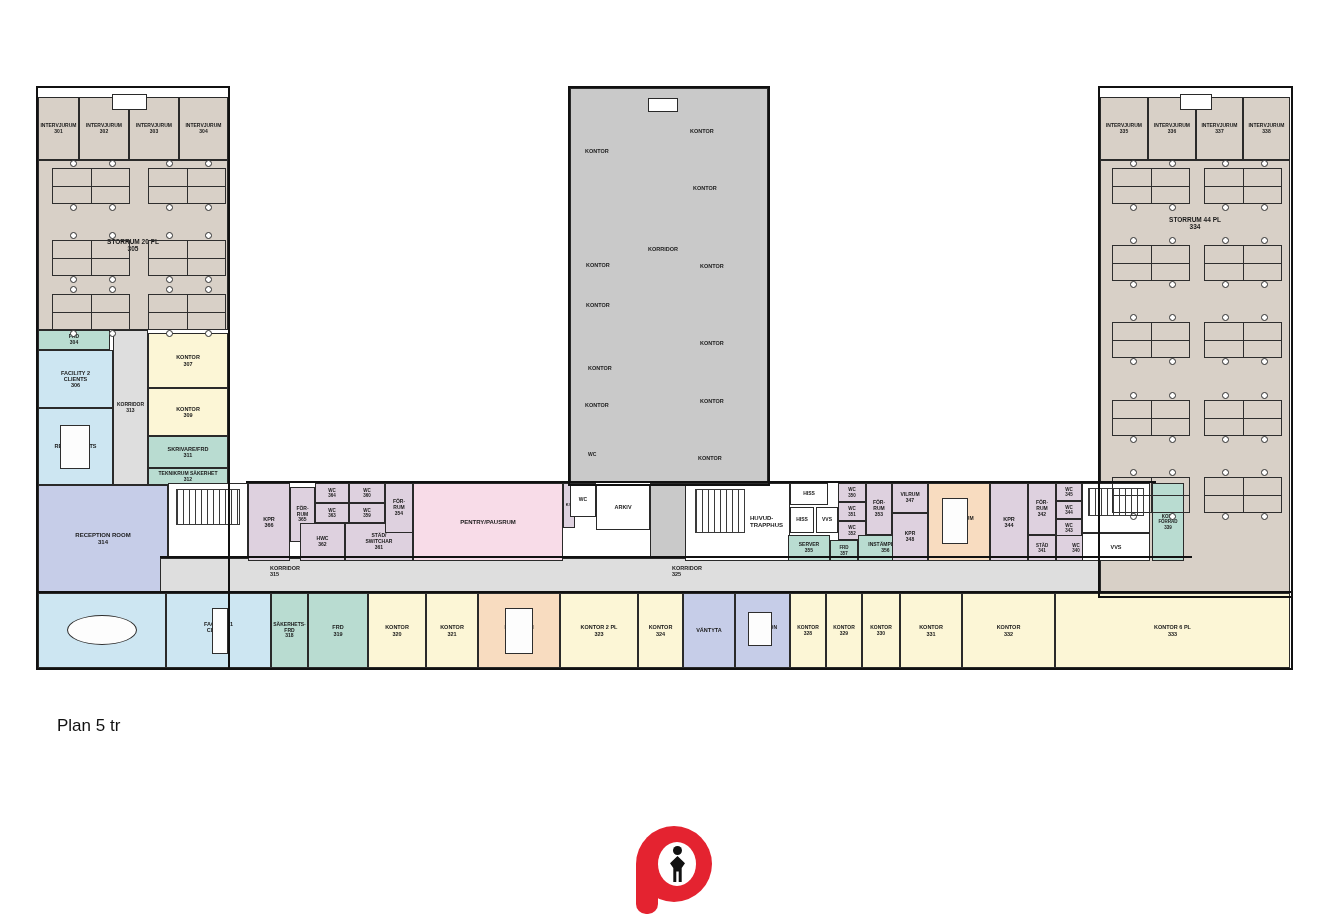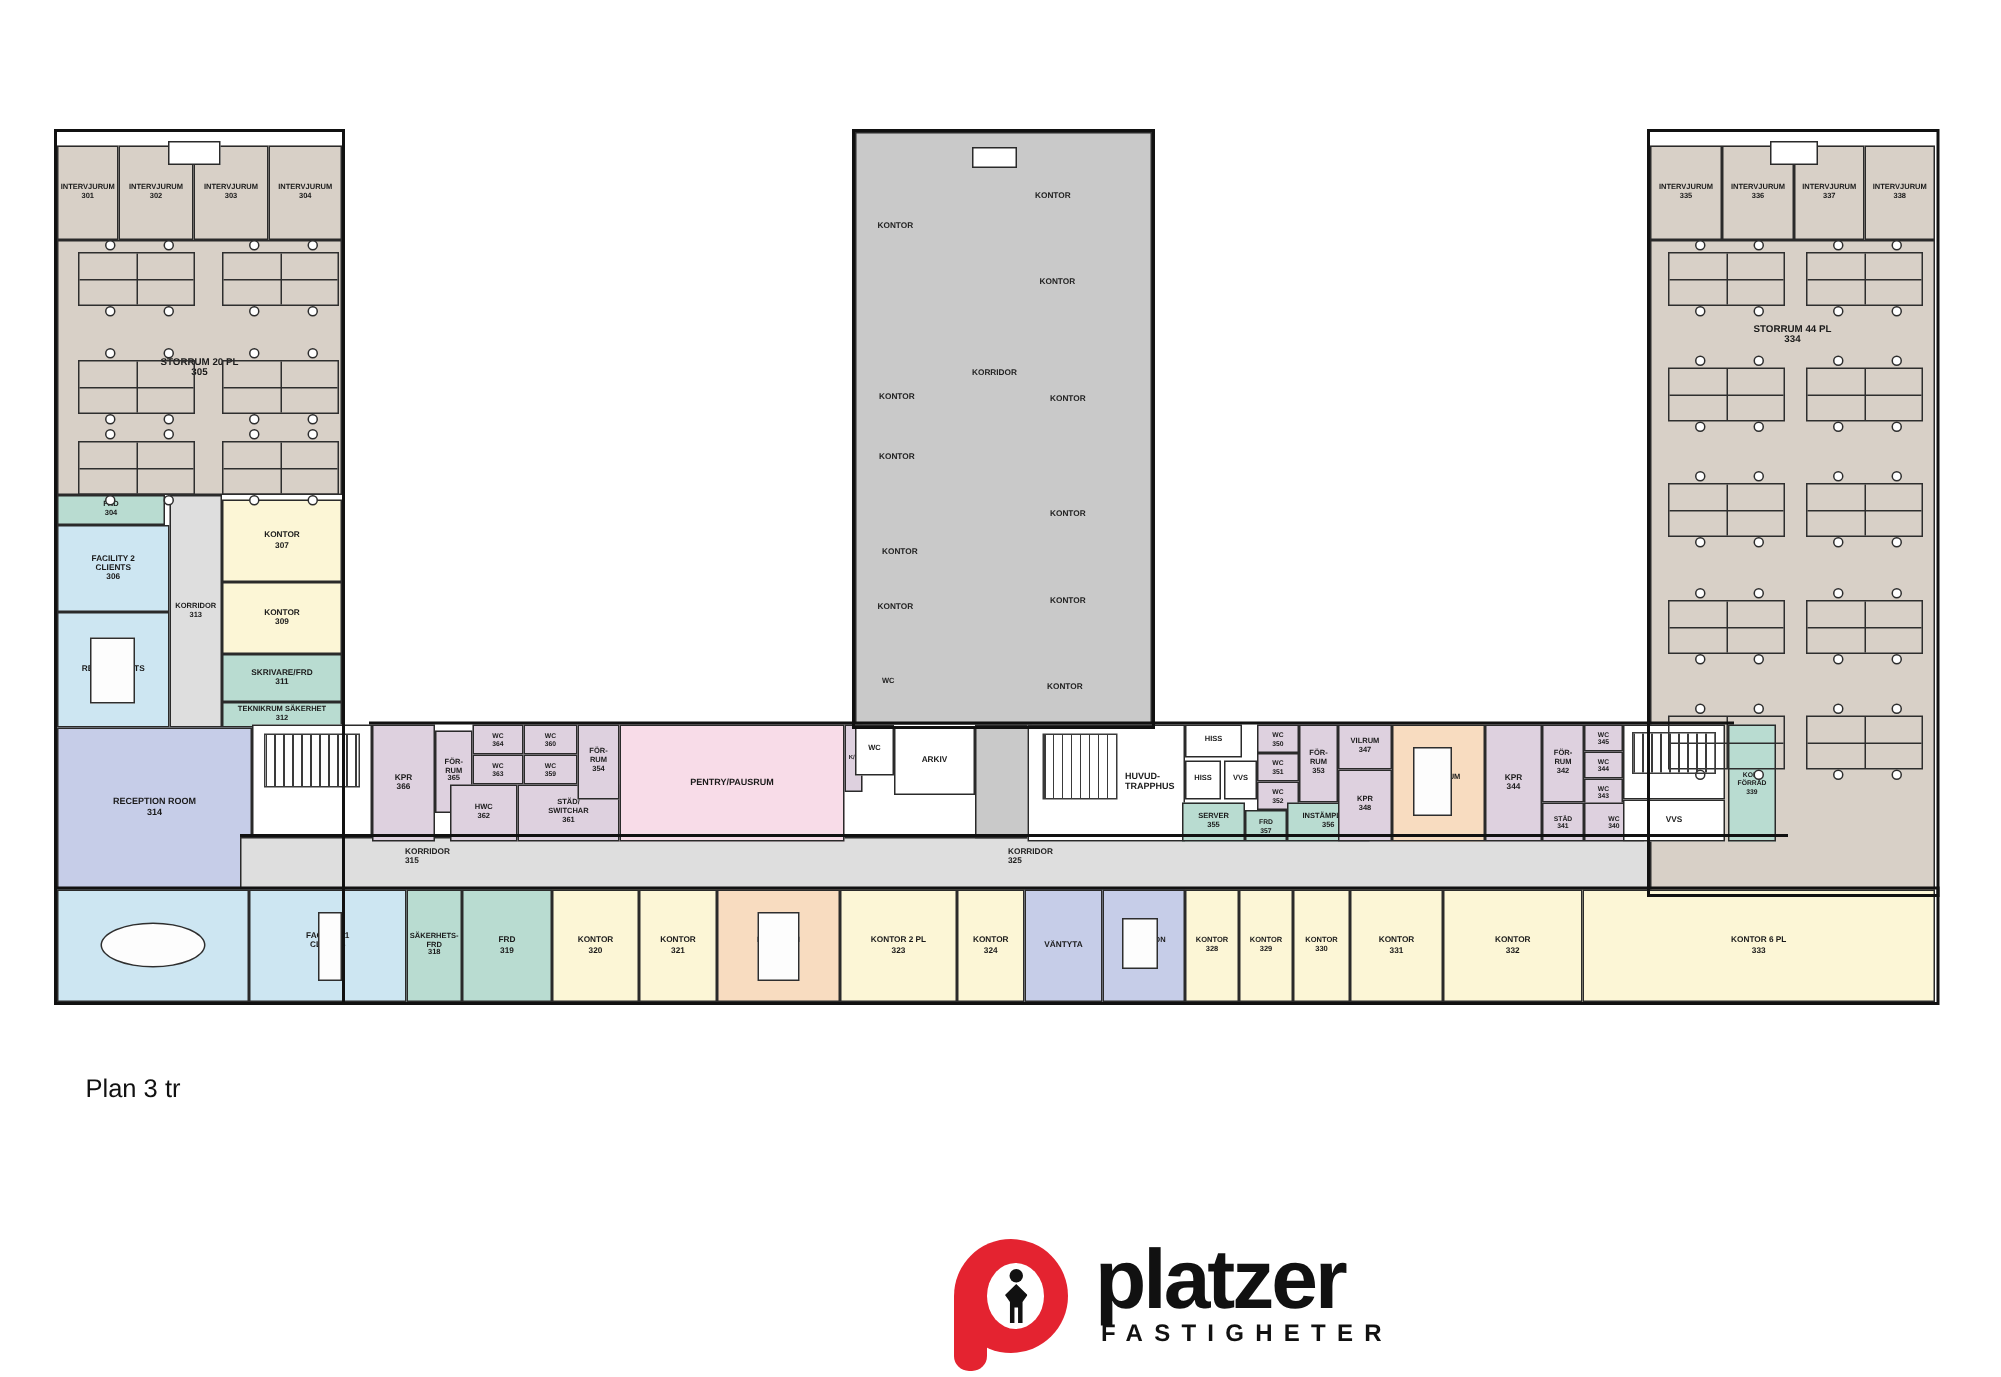--- a/index.html
+++ b/index.html
@@ -491,29 +491,25 @@
       <div class="stairs" style="left: 695px; top: 489px; width: 50px; height: 44px;"></div>
       <div class="stairs" style="left: 1088px; top: 488px; width: 56px; height: 28px;"></div>
       <div class="outline" style="left: 36px; top: 86px; width: 194px; height: 584px;"></div>
       <div class="outline" style="left: 568px; top: 86px; width: 202px; height: 400px;"></div>
       <div class="outline" style="left: 1098px; top: 86px; width: 195px; height: 512px;"></div>
       <div class="outline" style="left: 36px; top: 591px; width: 1257px; height: 79px;"></div>
       <div class="wallline" style="left: 246px; top: 481px; width: 910px; height: 2px;"></div>
       <div class="wallline" style="left: 160px; top: 556px; width: 1032px; height: 2px;"></div>
     </div>
 
-  <div class="page-label">Plan 3 tr</div>
+  <div class="page-label">Plan 5 tr</div>
 
   <div class="logo">
     <div class="logo-mark">
       <div class="p-ring"></div>
       <div class="p-leg"></div>
       <div class="p-hole"></div>
       <div class="p-head"></div>
       <div class="p-body"></div>
     </div>
-    <div class="logo-text">
-      <div class="brand">platzer</div>
-      <div class="sub">FASTIGHETER</div>
-    </div>
   </div>
 
 </div>
 
 </body></html>

